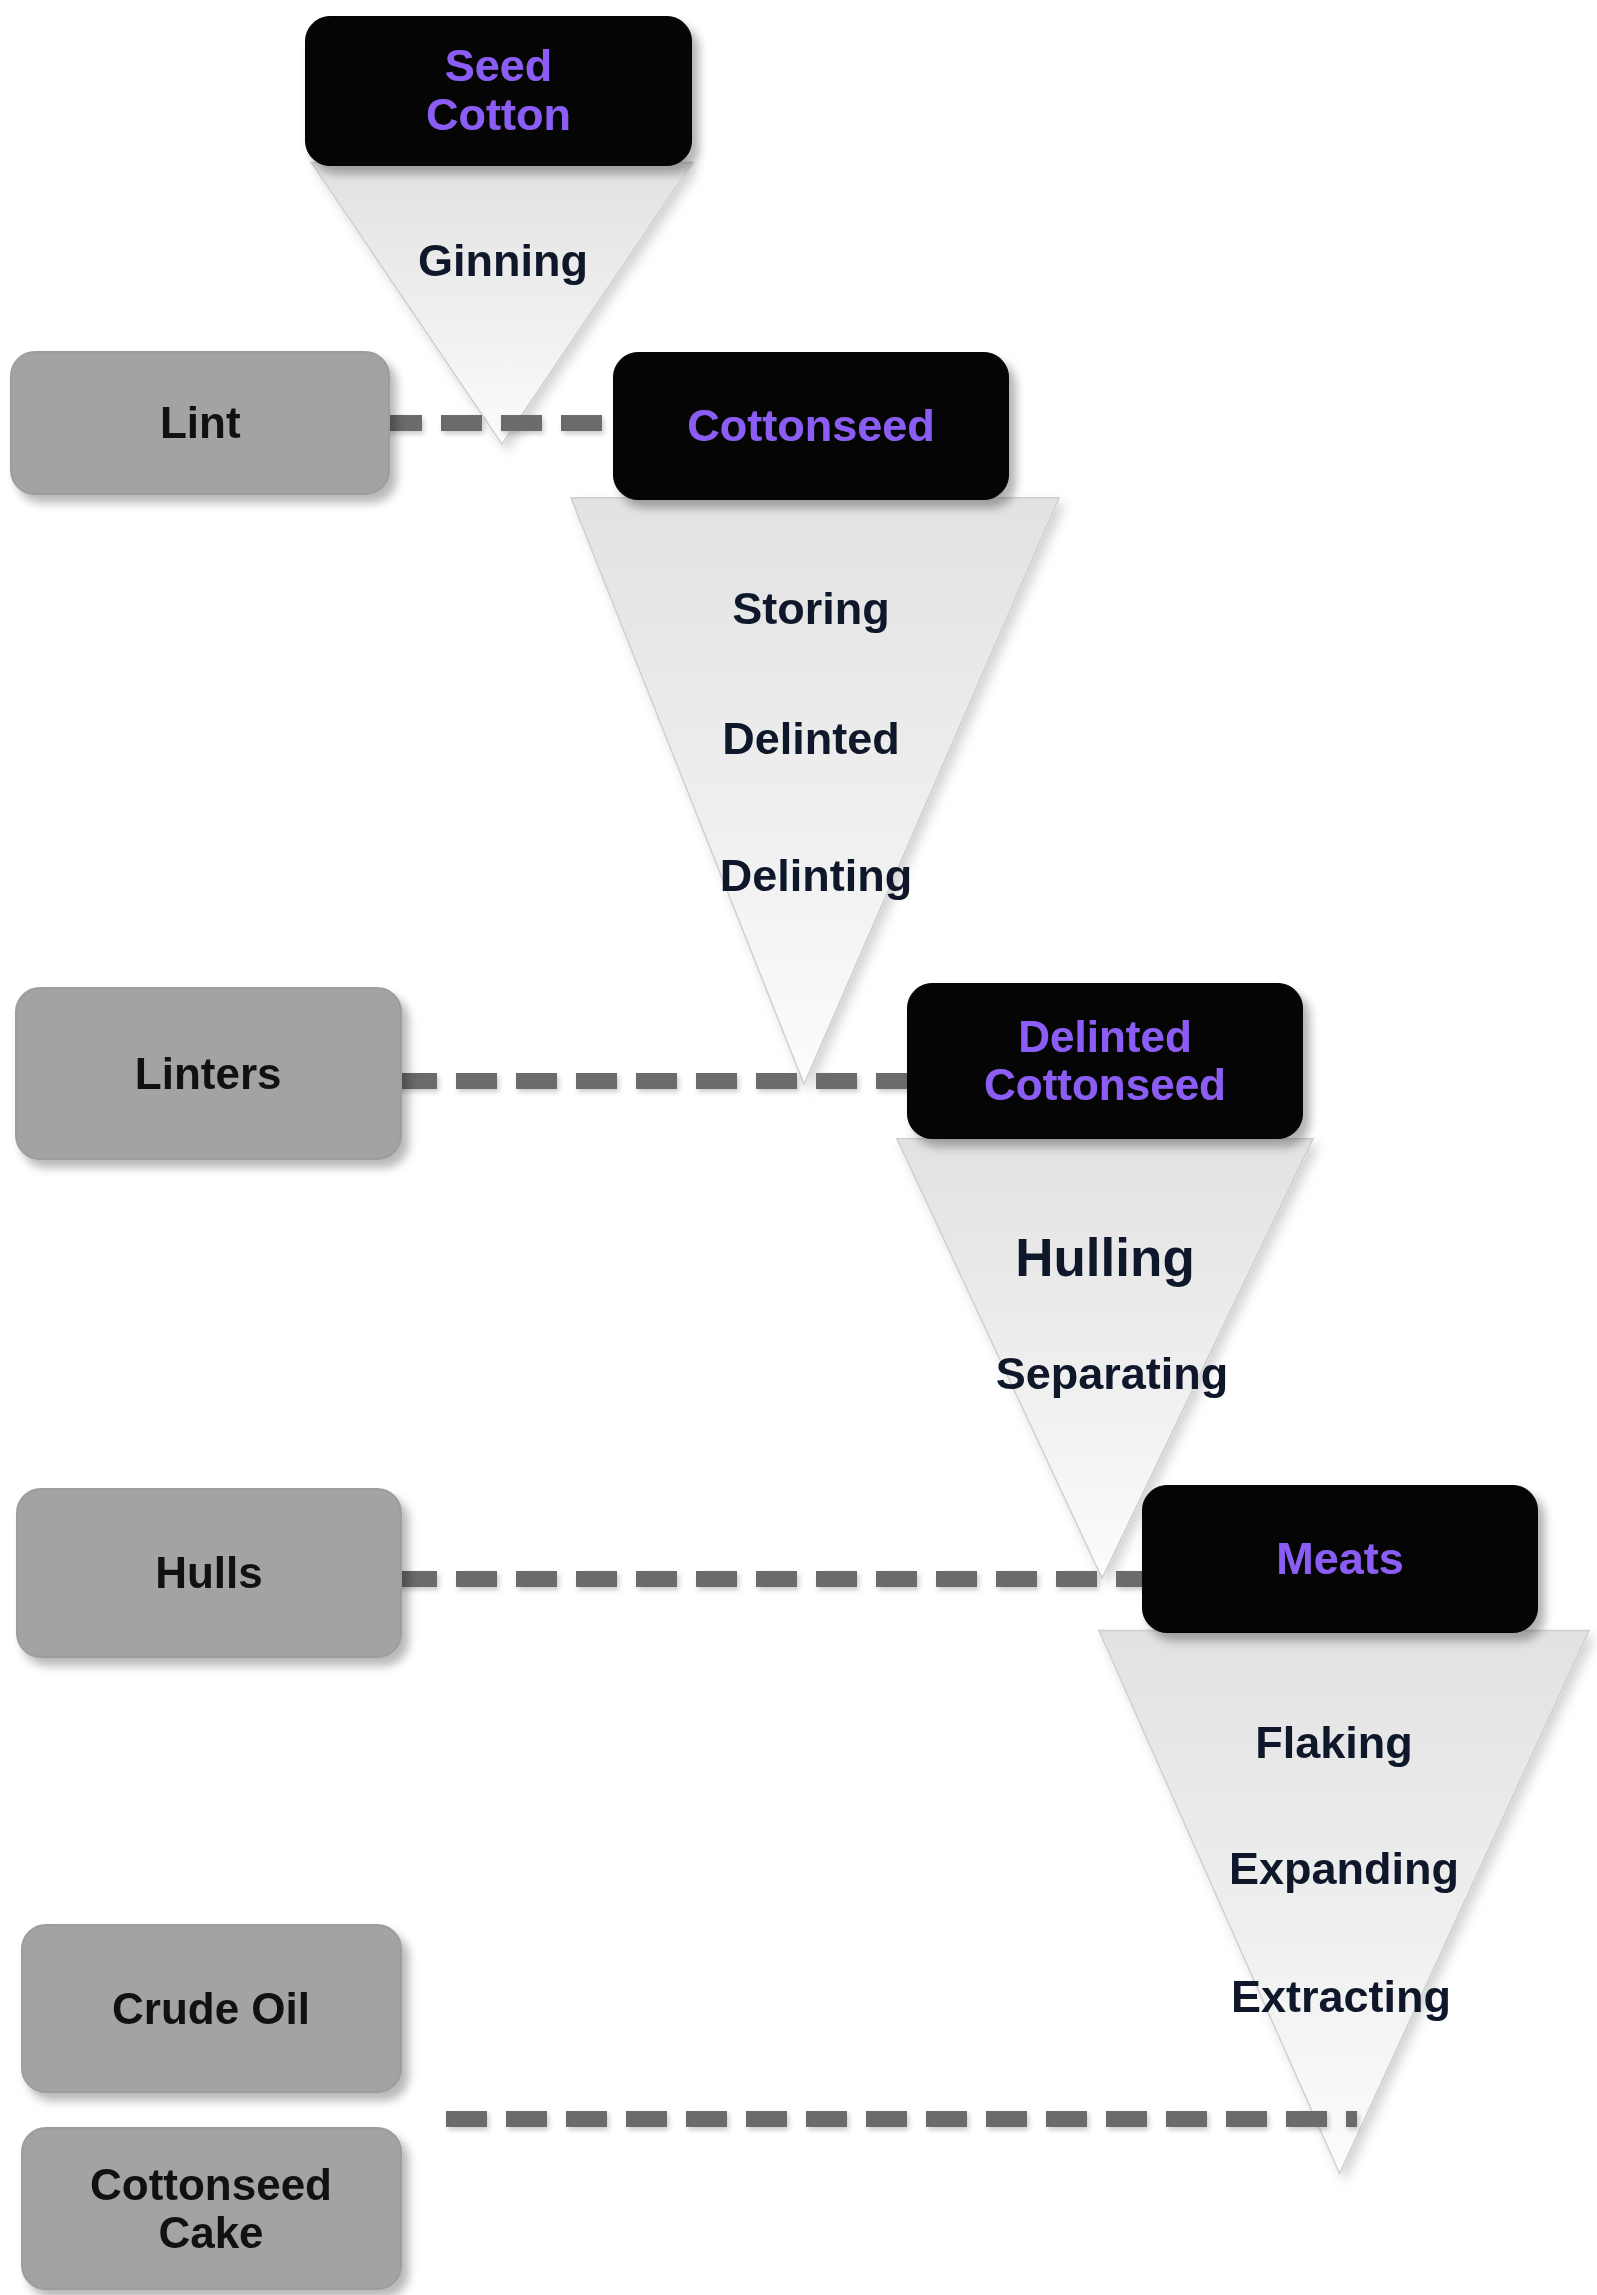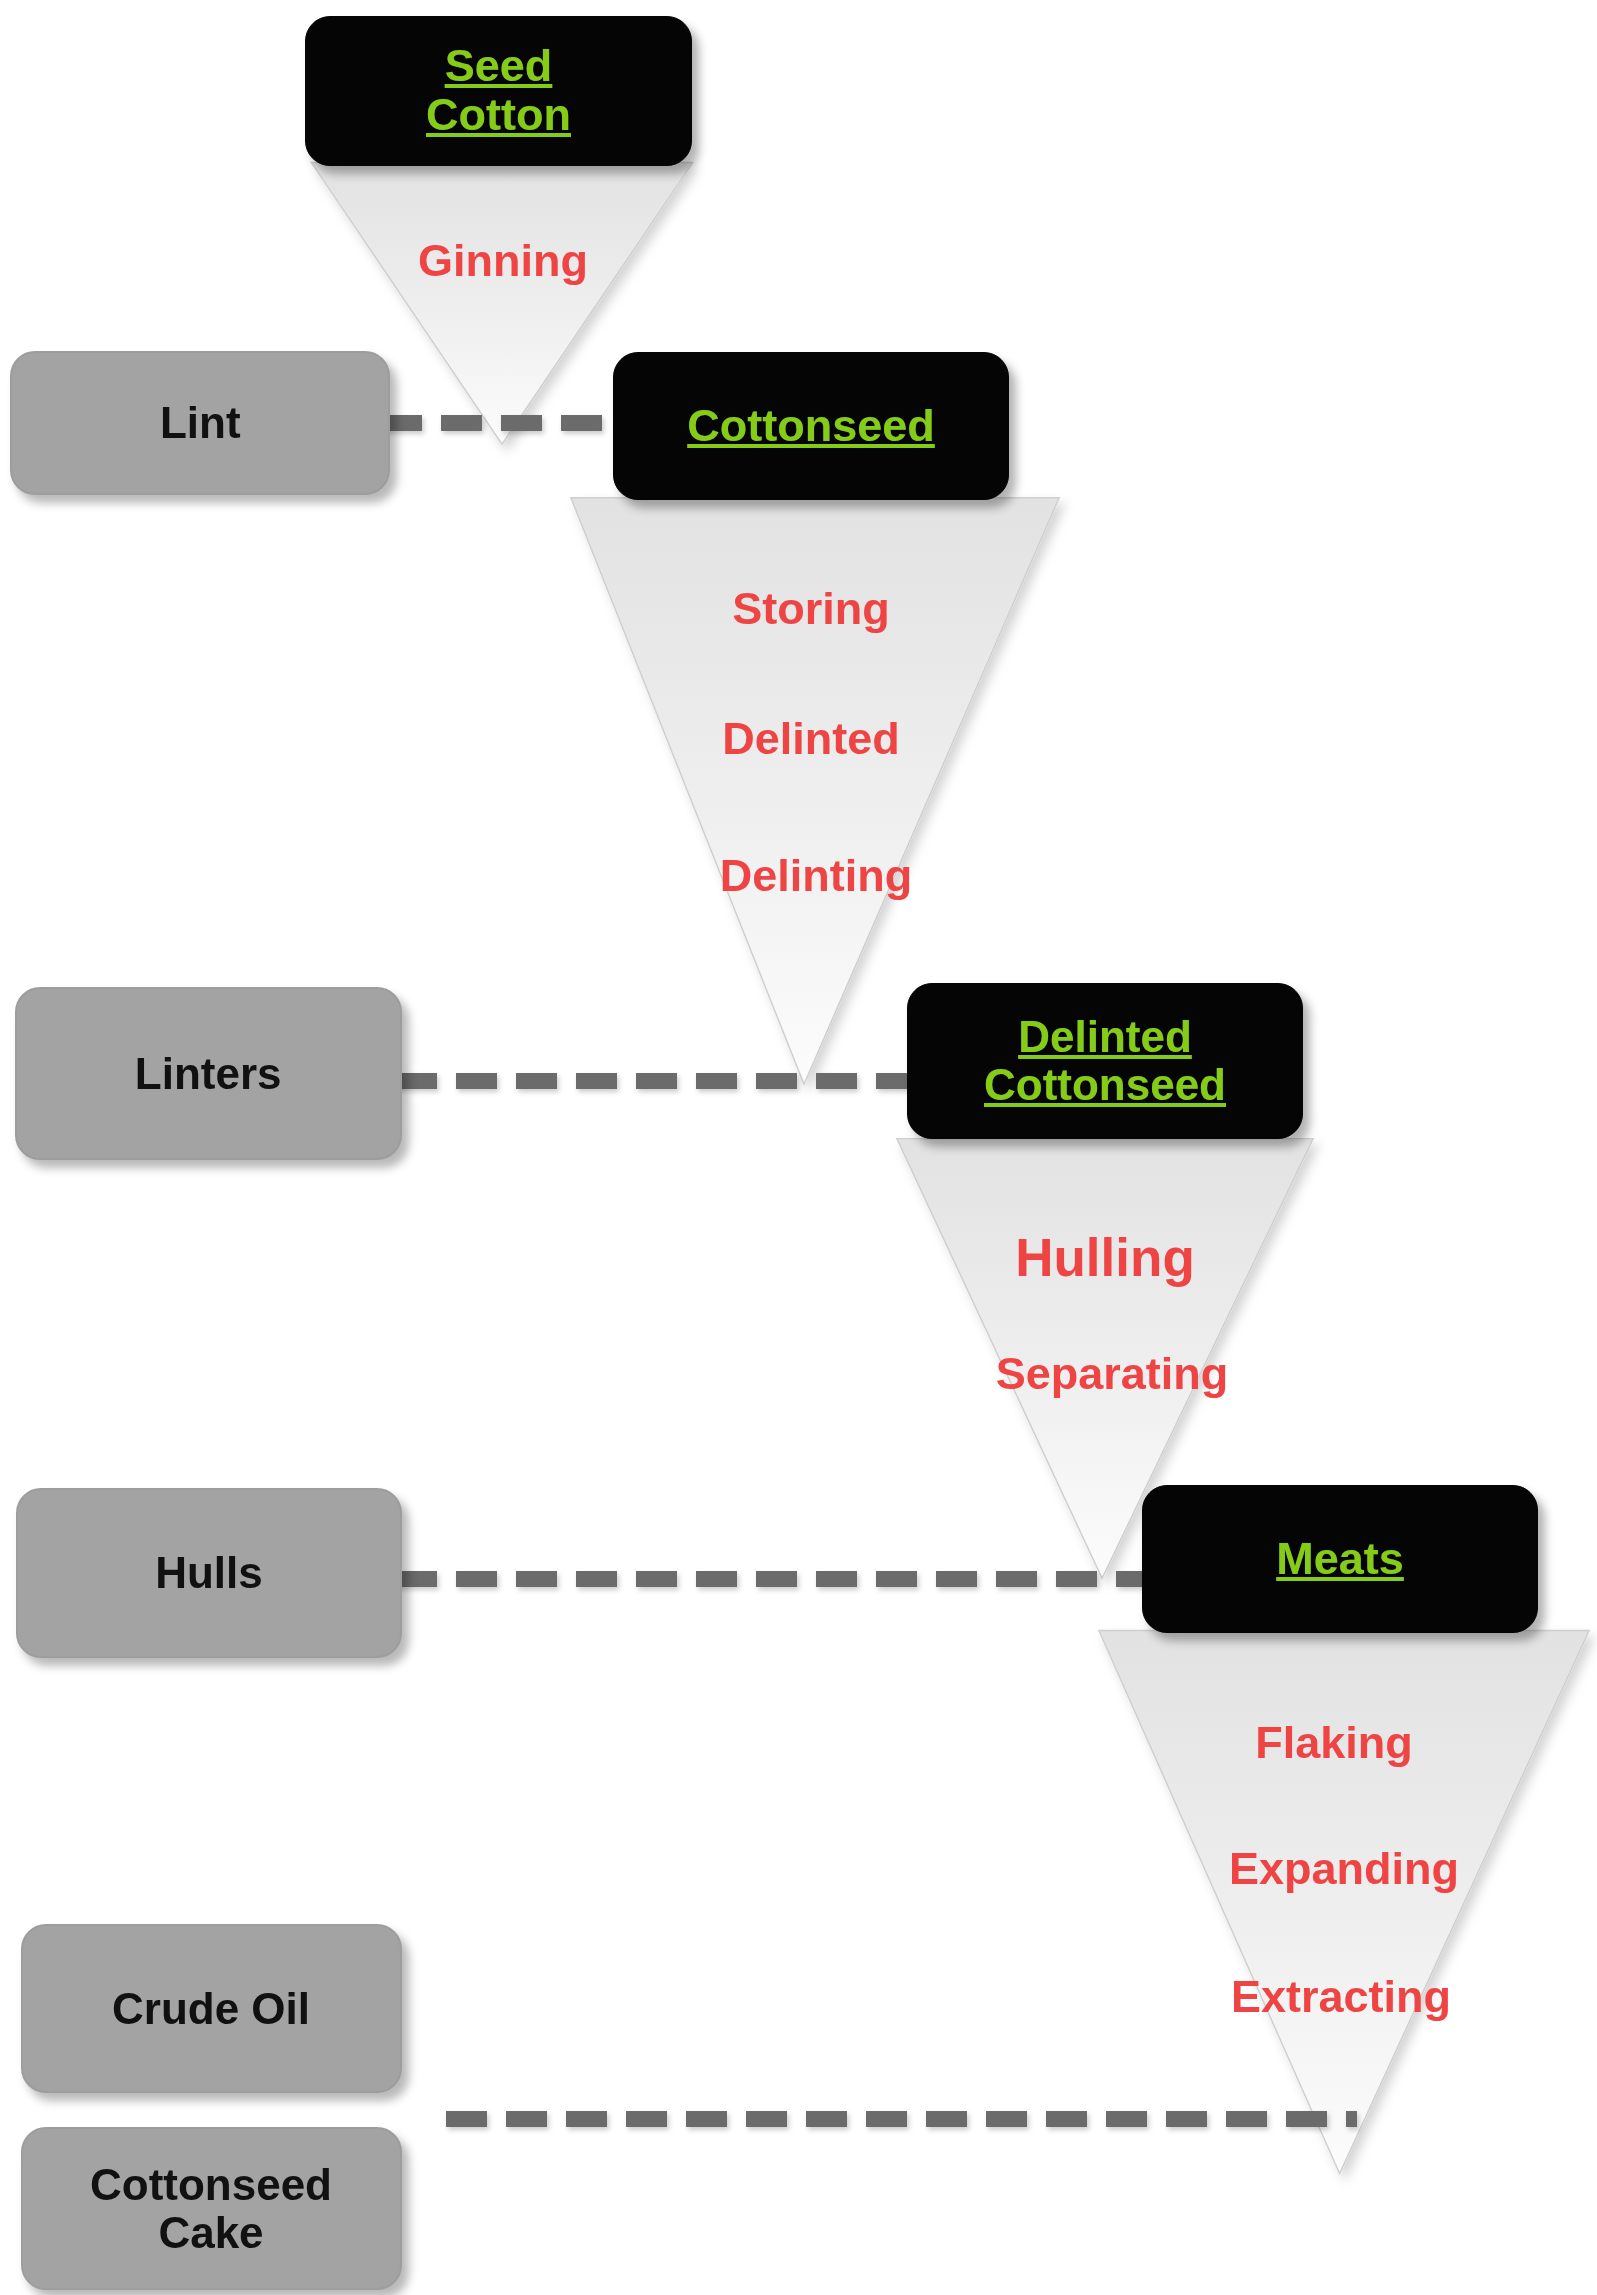--- a/index.html
+++ b/index.html
@@ -27,46 +27,45 @@
     justify-content: center;
     text-align: center;
     border-radius: 25px;
     font-weight: bold;
     line-height: 1.08;
     white-space: pre-line;
     z-index: 30;
   }
   .node.dark {
     background: #050505;
-    color: #84cc16;
+    color: #8b5cf6;
     border: 1.5px solid #050505;
     box-shadow: 6.6px 8px 9.5px rgba(0,0,0,0.30);
     text-shadow: 0 0 0.7px rgba(255,255,255,0.25);
-    text-decoration: underline;
   }
   .node.light {
     background: #a3a3a3;
     color: #111111;
     border: 2.2px solid #9d9d9d;
     box-shadow: 6.6px 8px 9.5px rgba(0,0,0,0.28);
   }
 
   
   .funnel {
     position: absolute;
     z-index: 10;
     overflow: visible;
   }
   .funnel svg { display: block; overflow: visible; }
 
   .funnel-label {
     position: absolute;
     z-index: 20;
     font-weight: bold;
-    color: #ef4444;
+    color: #0f172a;
     white-space: nowrap;
     text-align: center;
     transform: translateX(-50%);
   }
 
   
   .connector {
     position: absolute;
     height: 16px;
     z-index: 25;

